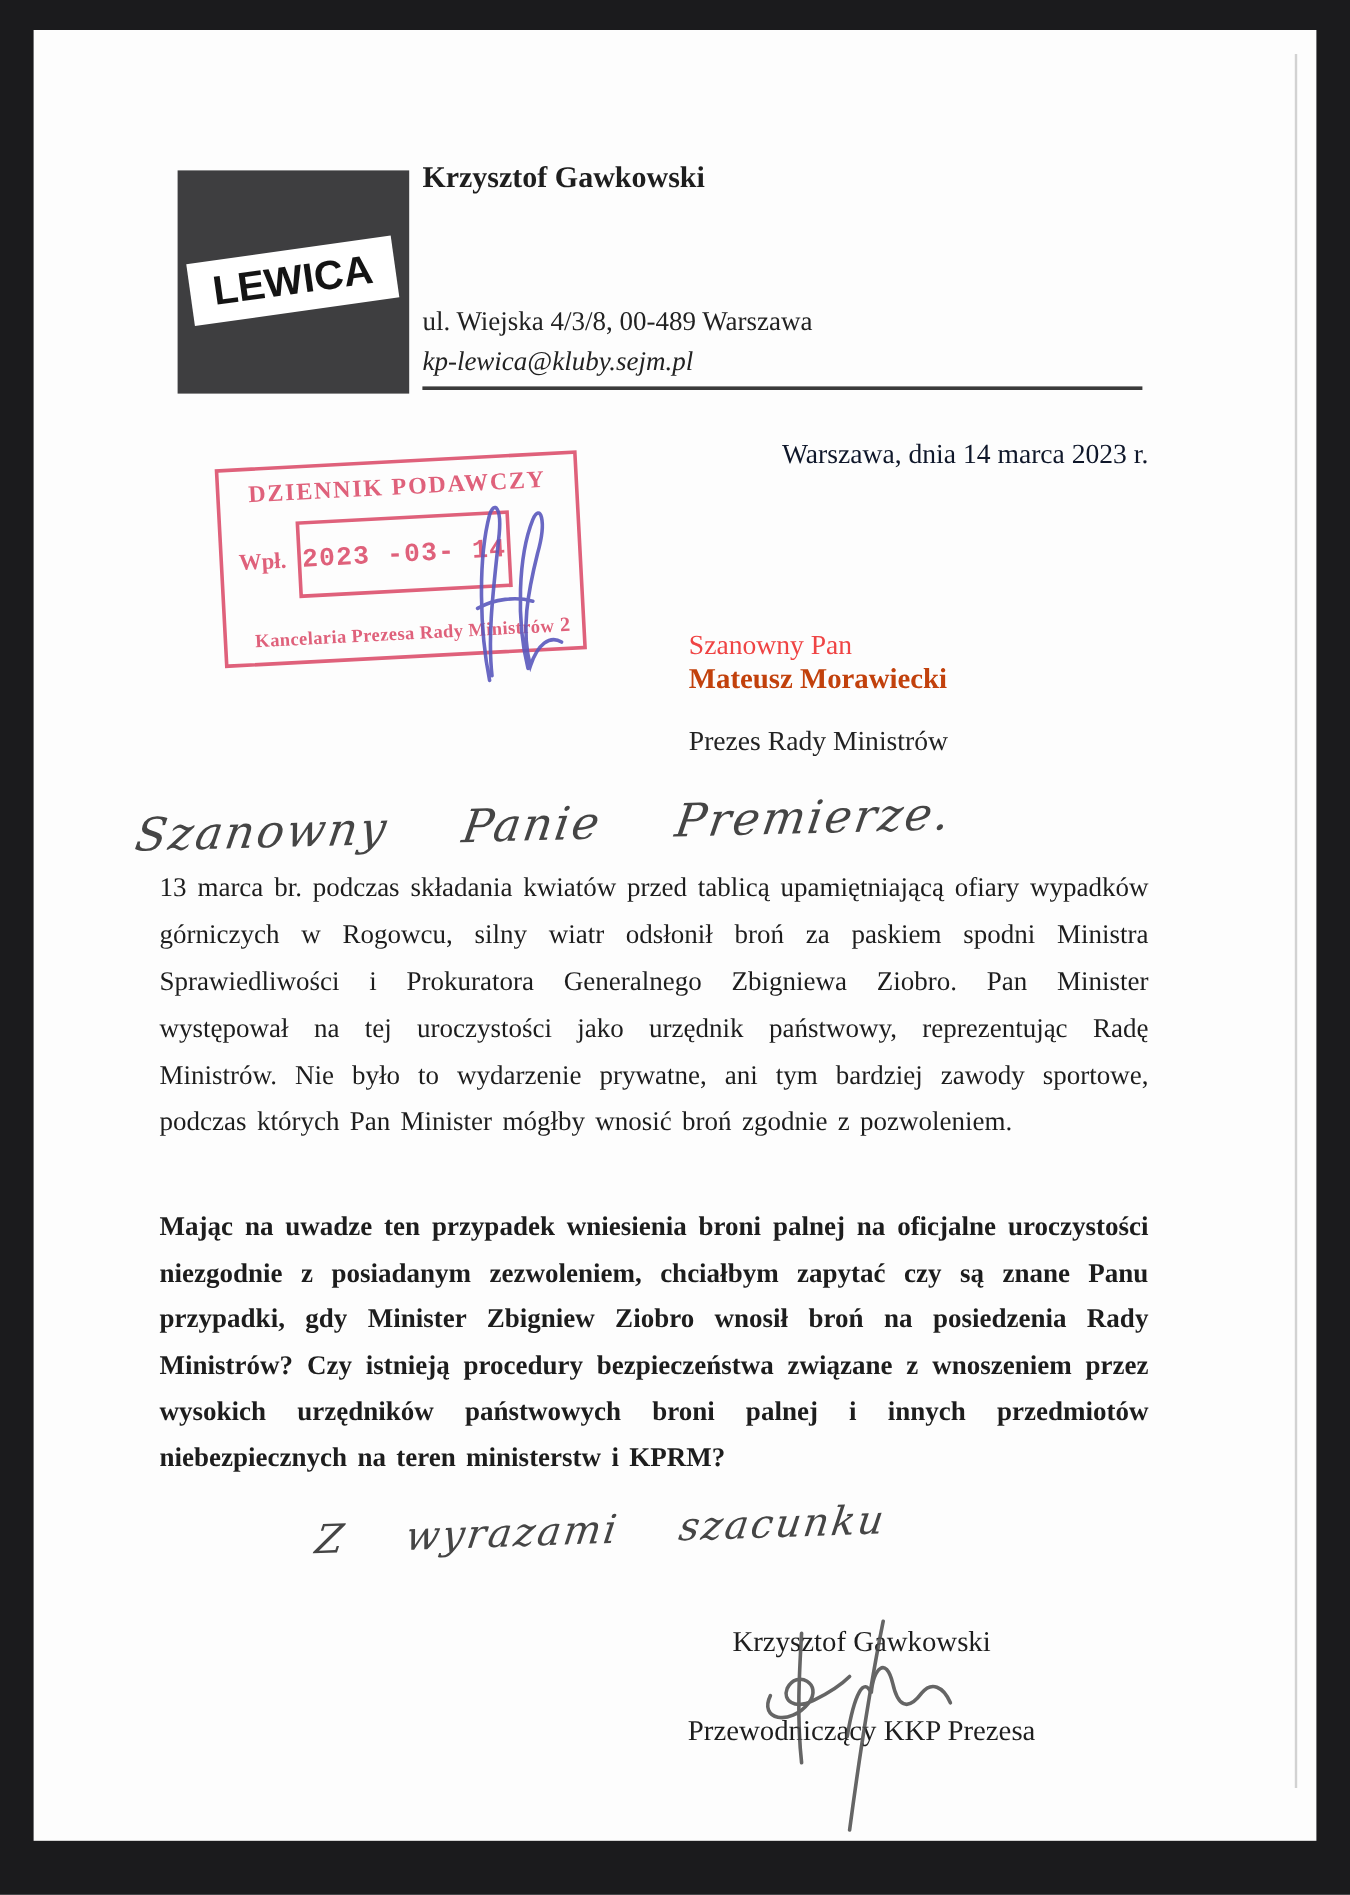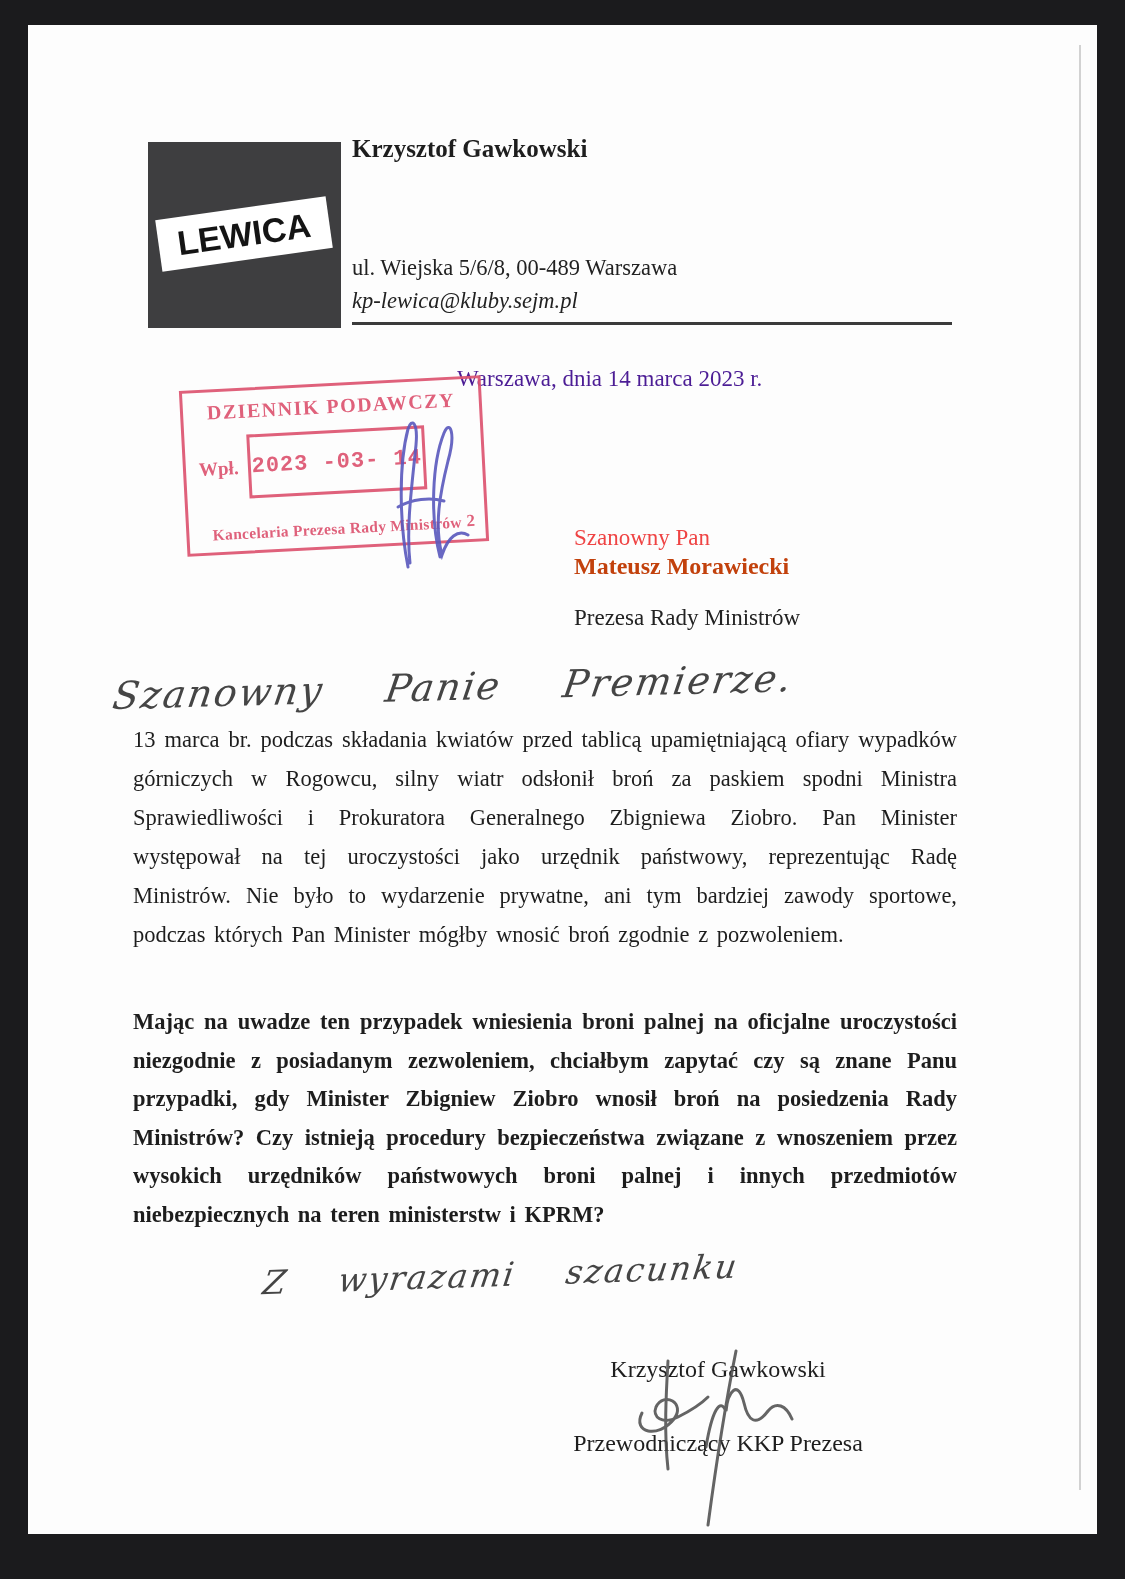--- a/index.html
+++ b/index.html
@@ -30,21 +30,21 @@
   .logo-band span{
     font-family:"Liberation Sans", sans-serif;
     font-weight:800;font-size:34px;letter-spacing:0px;color:#141414;
   }
   .sender-name{left:324px;top:110px;font-size:25px;font-weight:bold;color:#1e1e1e;}
   .sender-role{left:324px;top:148px;font-size:22.5px;color:#222;}
   .sender-address{left:324px;top:230px;font-size:22.5px;color:#222;}
   .sender-email{left:324px;top:263px;font-size:22.5px;color:#222;font-style:italic;}
   .header-rule{left:324px;top:297px;width:600px;height:3px;background:#3b3b3b;}
   
-  .date-line{left:429px;top:341px;width:500px;text-align:left;font-size:23px;color:#4c1d95;}
+  .date-line{left:429px;top:341px;width:500px;text-align:right;font-size:23px;color:#0f172a;}
   
   .stamp{
     left:155px;top:358px;width:296px;height:160px;
     border:3px solid #dd5470;
     transform:rotate(-3deg);
     color:#dd5470;
     opacity:.92;
   }
   .stamp-title{
     position:absolute;top:9px;left:0;width:100%;text-align:center;
@@ -105,21 +105,21 @@
 <body>
 
 <div class="page">
 
   <div class="abs logo">
     <div class="logo-band">
       <span>LEWICA</span>
     </div>
   </div>
   <div class="abs sender-name">Krzysztof Gawkowski</div>
-  <div class="abs sender-address">ul. Wiejska 5/6/8, 00-489 Warszawa</div>
+  <div class="abs sender-address">ul. Wiejska 4/3/8, 00-489 Warszawa</div>
   <div class="abs sender-email">kp-lewica@kluby.sejm.pl</div>
   <div class="abs header-rule"></div>
 
   <div class="abs date-line">Warszawa, dnia 14 marca 2023 r.</div>
 
   <div class="abs stamp">
     <div class="stamp-title">DZIENNIK PODAWCZY</div>
     <div class="stamp-field">Wpł.</div>
     <div class="stamp-datebox">
       <span class="stamp-date">2023 -03- 14</span>
@@ -130,21 +130,21 @@
   <svg class="abs pen-initials" viewBox="0 0 100 170">
     <g fill="none" stroke="#5a58bd" stroke-width="3" stroke-linecap="round" opacity="0.9">
       <path d="M30,160 C22,120 20,60 30,22 C34,10 40,16 38,38 C34,78 28,120 32,156"></path>
       <path d="M62,150 C52,110 54,56 66,26 C72,12 78,26 70,54 C62,86 56,118 64,148 C70,130 80,122 90,128"></path>
       <path d="M20,100 C34,92 52,90 66,94"></path>
     </g>
   </svg>
 
   <div class="abs rcpt-sal">Szanowny Pan</div>
   <div class="abs rcpt-name">Mateusz Morawiecki</div>
-  <div class="abs rcpt-title">Prezesa Rady Ministrów</div>
+  <div class="abs rcpt-title">Prezes Rady Ministrów</div>
 
   <div class="abs handwriting hw-salutation">Szanowny Panie Premierze.</div>
 
   <div class="abs para para-1">13 marca br. podczas składania kwiatów przed tablicą upamiętniającą ofiary wypadków górniczych w Rogowcu, silny wiatr odsłonił broń za paskiem spodni Ministra Sprawiedliwości i Prokuratora Generalnego Zbigniewa Ziobro. Pan Minister występował na tej uroczystości jako urzędnik państwowy, reprezentując Radę Ministrów. Nie było to wydarzenie prywatne, ani tym bardziej zawody sportowe, podczas których Pan Minister mógłby wnosić broń zgodnie z pozwoleniem.</div>
   <div class="abs para para-2">Mając na uwadze ten przypadek wniesienia broni palnej na oficjalne uroczystości niezgodnie z posiadanym zezwoleniem, chciałbym zapytać czy są znane Panu przypadki, gdy Minister Zbigniew Ziobro wnosił broń na posiedzenia Rady Ministrów? Czy istnieją procedury bezpieczeństwa związane z wnoszeniem przez wysokich urzędników państwowych broni palnej i innych przedmiotów niebezpiecznych na teren ministerstw i KPRM?</div>
 
   <div class="abs handwriting hw-closing">Z wyrazami szacunku</div>
 
   <div class="abs sig-name">Krzysztof Gawkowski</div>
   <div class="abs sig-title">Przewodniczący KKP Prezesa</div>

